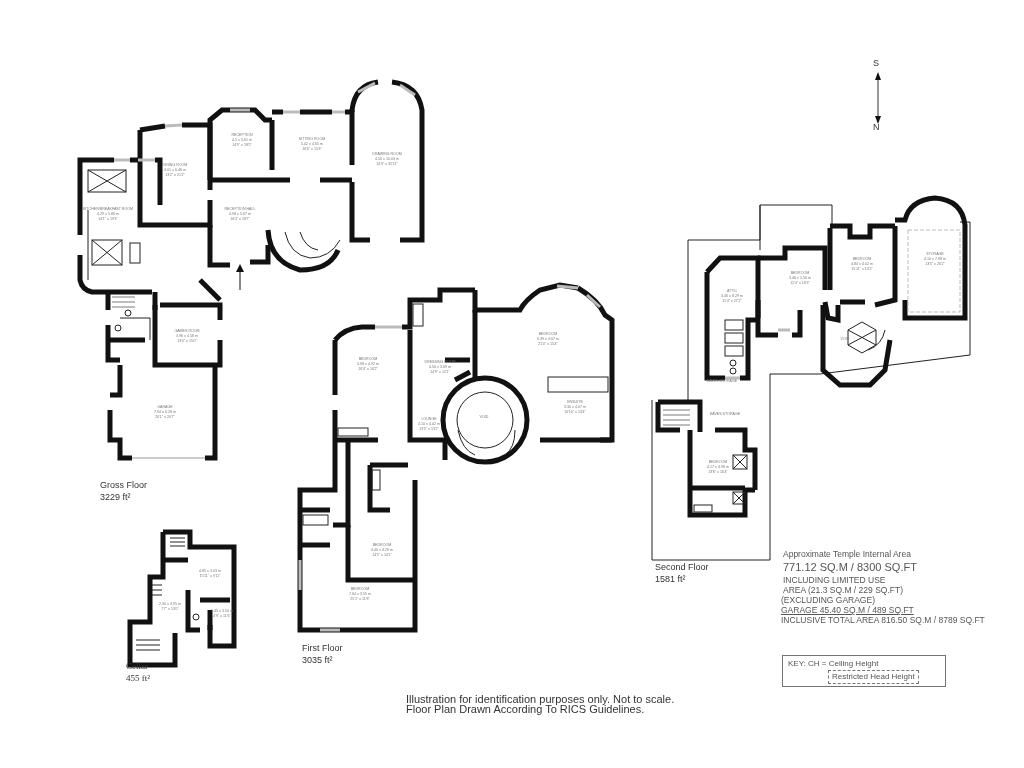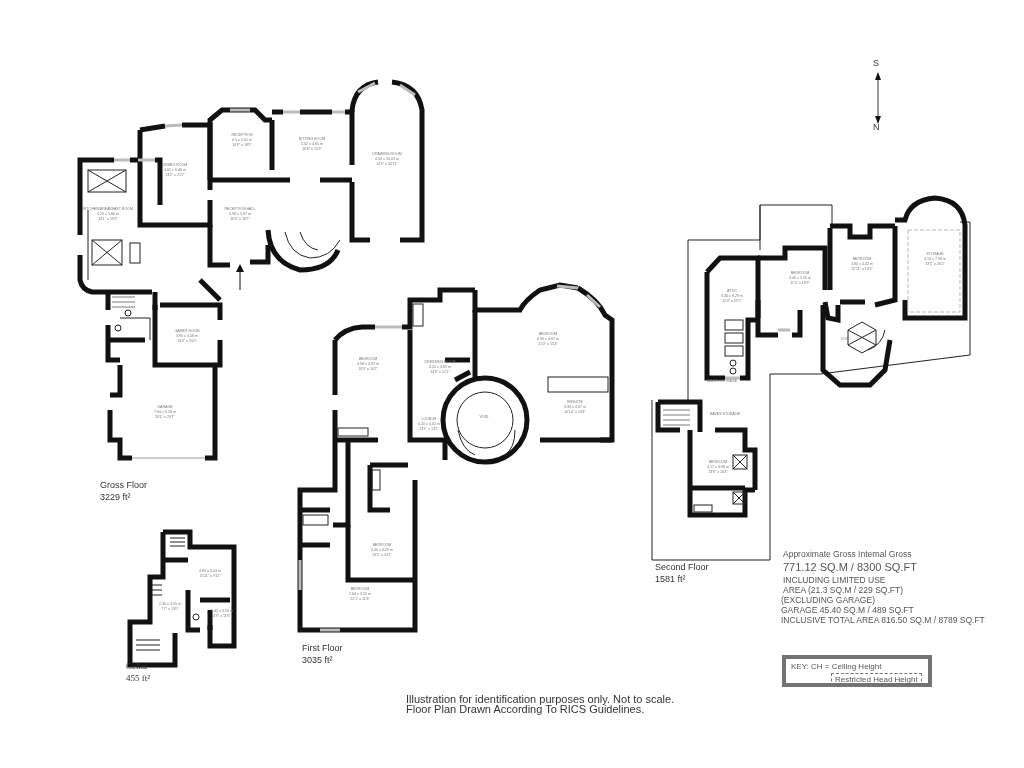--- a/index.html
+++ b/index.html
@@ -8,22 +8,22 @@
   svg.plan { position:absolute; left:0; top:0; width:1024px; height:768px; }
   .thin { stroke:#222; stroke-width:1; fill:none; }
   .win { stroke:#bbb; stroke-width:3; fill:none; }
   .rlabel { font-family:"Liberation Sans", sans-serif; font-size:3.6px; fill:#777; text-anchor:middle; }
   .floor-label { position:absolute; font-size:9px; color:#333; line-height:12px; }
   .info { position:absolute; left:783px; top:549px; color:#555; }
   .info .title { font-size:14px; color:#555; line-height:16px; }
   .info .sub { font-size:8.5px; line-height:11px; }
   .info .area { font-size:11px; line-height:15px; margin-top:0; }
   .info .line { font-size:8.5px; line-height:10px; }
-  .key { position:absolute; left:782px; top:655px; width:150px; height:32px;
-         border:4px solid #737373; font-size:8px; color:#555; box-sizing:border-box; }
+  .key { position:absolute; left:782px; top:655px; width:164px; height:32px;
+         border:1px solid #737373; font-size:8px; color:#555; box-sizing:border-box; }
   .key .k1 { position:absolute; left:5px; top:3px; }
   .key .k2 { position:absolute; left:45px; top:14px; border:1px dashed #777; padding:0 3px; line-height:12px; }
   .disclaimer { position:absolute; left:406px; top:694px; font-size:11px; line-height:10px; color:#333; }
   .compass { position:absolute; left:868px; top:58px; width:20px; height:80px; }
   .compass .s { position:absolute; left:5px; top:0; font-size:9px; }
   .compass .n { position:absolute; left:5px; top:64px; font-size:9px; }
 </style>
 </head>
 <body>
 
@@ -305,26 +305,26 @@
   <span class="s">S</span>
   <svg width="20" height="60" style="position:absolute; left:0; top:12px;">
     <path d="M10 4 L10 52" stroke="#333" stroke-width="1"></path>
     <path d="M7 10 L10 2 L13 10 Z" fill="#111"></path>
     <path d="M7 46 L10 54 L13 46 Z" fill="#111"></path>
   </svg>
   <span class="n">N</span>
 </div>
 
 <div class="info">
-  <div class="sub">Approximate Gross Internal Gross</div>
+  <div class="sub">Approximate Temple Internal Area</div>
   <div class="area">771.12 SQ.M / 8300 SQ.FT</div>
   <div class="line">INCLUDING LIMITED USE</div>
   <div class="line">AREA (21.3 SQ.M / 229 SQ.FT)</div>
   <div class="line" style="margin-left:-2px;">(EXCLUDING GARAGE)</div>
-  <div class="line" style="margin-left:-2px;">GARAGE  45.40 SQ.M / 489 SQ.FT</div>
+  <div class="line" style="margin-left:-2px;text-decoration:underline;">GARAGE  45.40 SQ.M / 489 SQ.FT</div>
   <div class="line" style="margin-left:-2px;">INCLUSIVE TOTAL AREA 816.50 SQ.M / 8789 SQ.FT</div>
 </div>
 
 <div class="key">
   <span class="k1">KEY: CH = Ceiling Height</span>
   <span class="k2">Restricted Head Height</span>
 </div>
 
 <div class="disclaimer">
   <div>Illustration for identification purposes only. Not to scale.</div>

